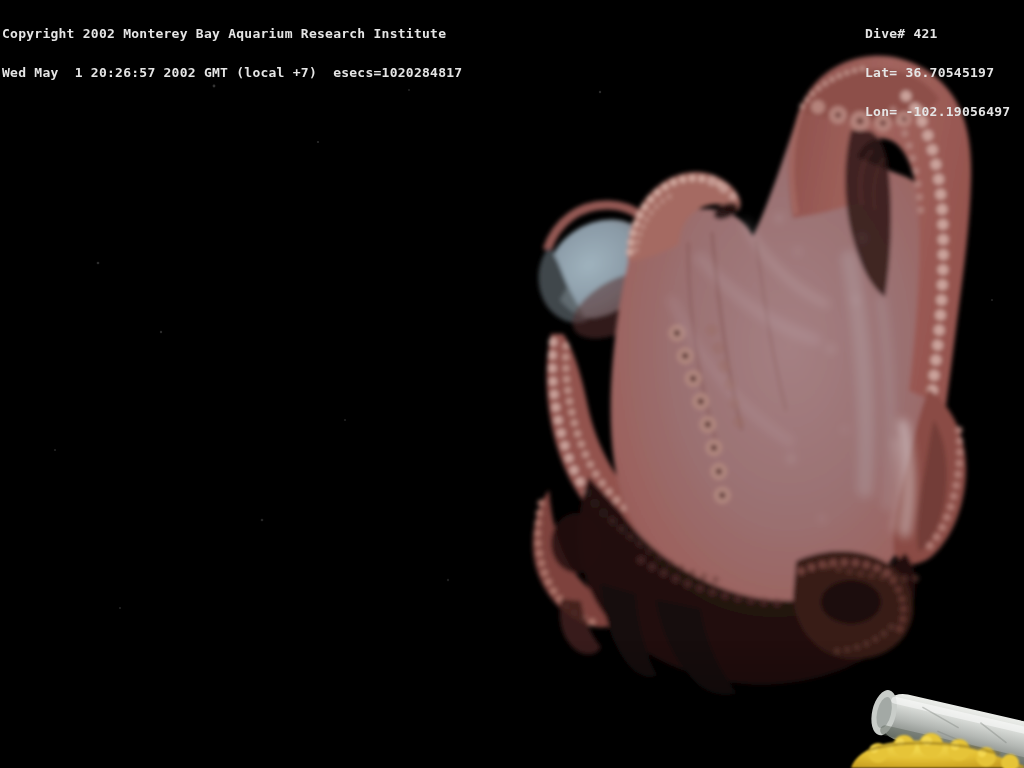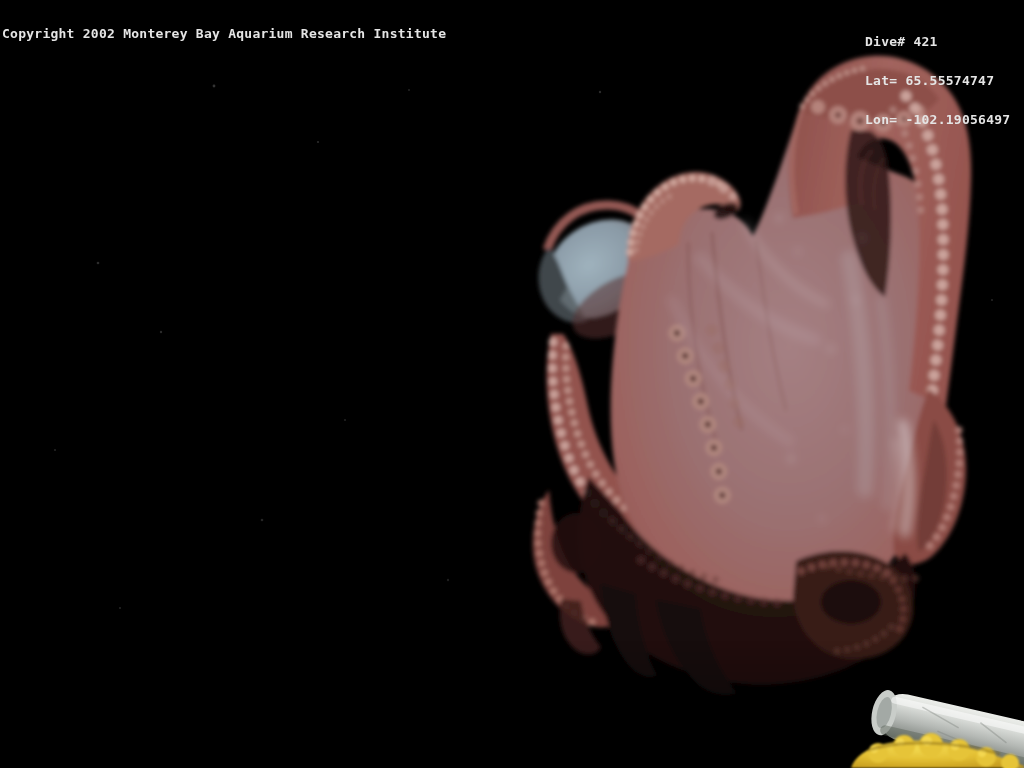--- a/index.html
+++ b/index.html
@@ -3,21 +3,21 @@
 <meta charset="utf-8">
 <style>
   html,body{margin:0;padding:0;background:#000;}
   #frame{position:relative;width:1024px;height:768px;background:#000;overflow:hidden;
          font-family:"DejaVu Sans Mono", monospace;}
   #octo-svg{position:absolute;left:0;top:0;width:1024px;height:768px;}
   .ov{position:absolute;font:bold 13px "DejaVu Sans Mono", monospace;
       letter-spacing:0.25px;color:#e5e5e5;white-space:pre;line-height:13px;}
   .ov span{display:block;}
   #ov-top-left{left:2px;top:1px;}
-  #ov-top-right{left:865px;top:9px;}
+  #ov-top-right{left:865px;top:1px;}
   #ov-bottom{left:2px;top:751px;}
 </style>
 </head>
 <body>
 
 <div id="frame">
 
 <svg id="octo-svg" viewBox="0 0 1024 768" xmlns="http://www.w3.org/2000/svg">
   <defs>
     <radialGradient id="bodyGrad" cx="0.55" cy="0.45" r="0.75">
@@ -219,25 +219,26 @@
       <circle cx="927" cy="741" r="5"></circle>
           <circle cx="955" cy="746" r="4"></circle>
       <circle cx="982" cy="753" r="4"></circle>
     </g>
     <path d="M 868,750 C 900,740 950,740 1000,754" stroke="#7c600f" stroke-width="3" fill="none" opacity="0.45"></path>
   </g>
 </svg>
 
   <div class="ov" id="ov-top-left">
     <span>Copyright 2002 Monterey Bay Aquarium Research Institute</span>
+    <span>Wed May  1 20:26:57 2002 GMT (local +7)  esecs=1020284817</span>
   </div>
 
   <div class="ov" id="ov-top-right">
     <span>Dive# 421</span>
-    <span>Lat= 65.55574747</span>
+    <span>Lat= 36.70545197</span>
     <span>Lon= -102.19056497</span>
   </div>
 
   <div class="ov" id="ov-bottom">
     
   </div>
 
 </div>
 
 </body></html>

